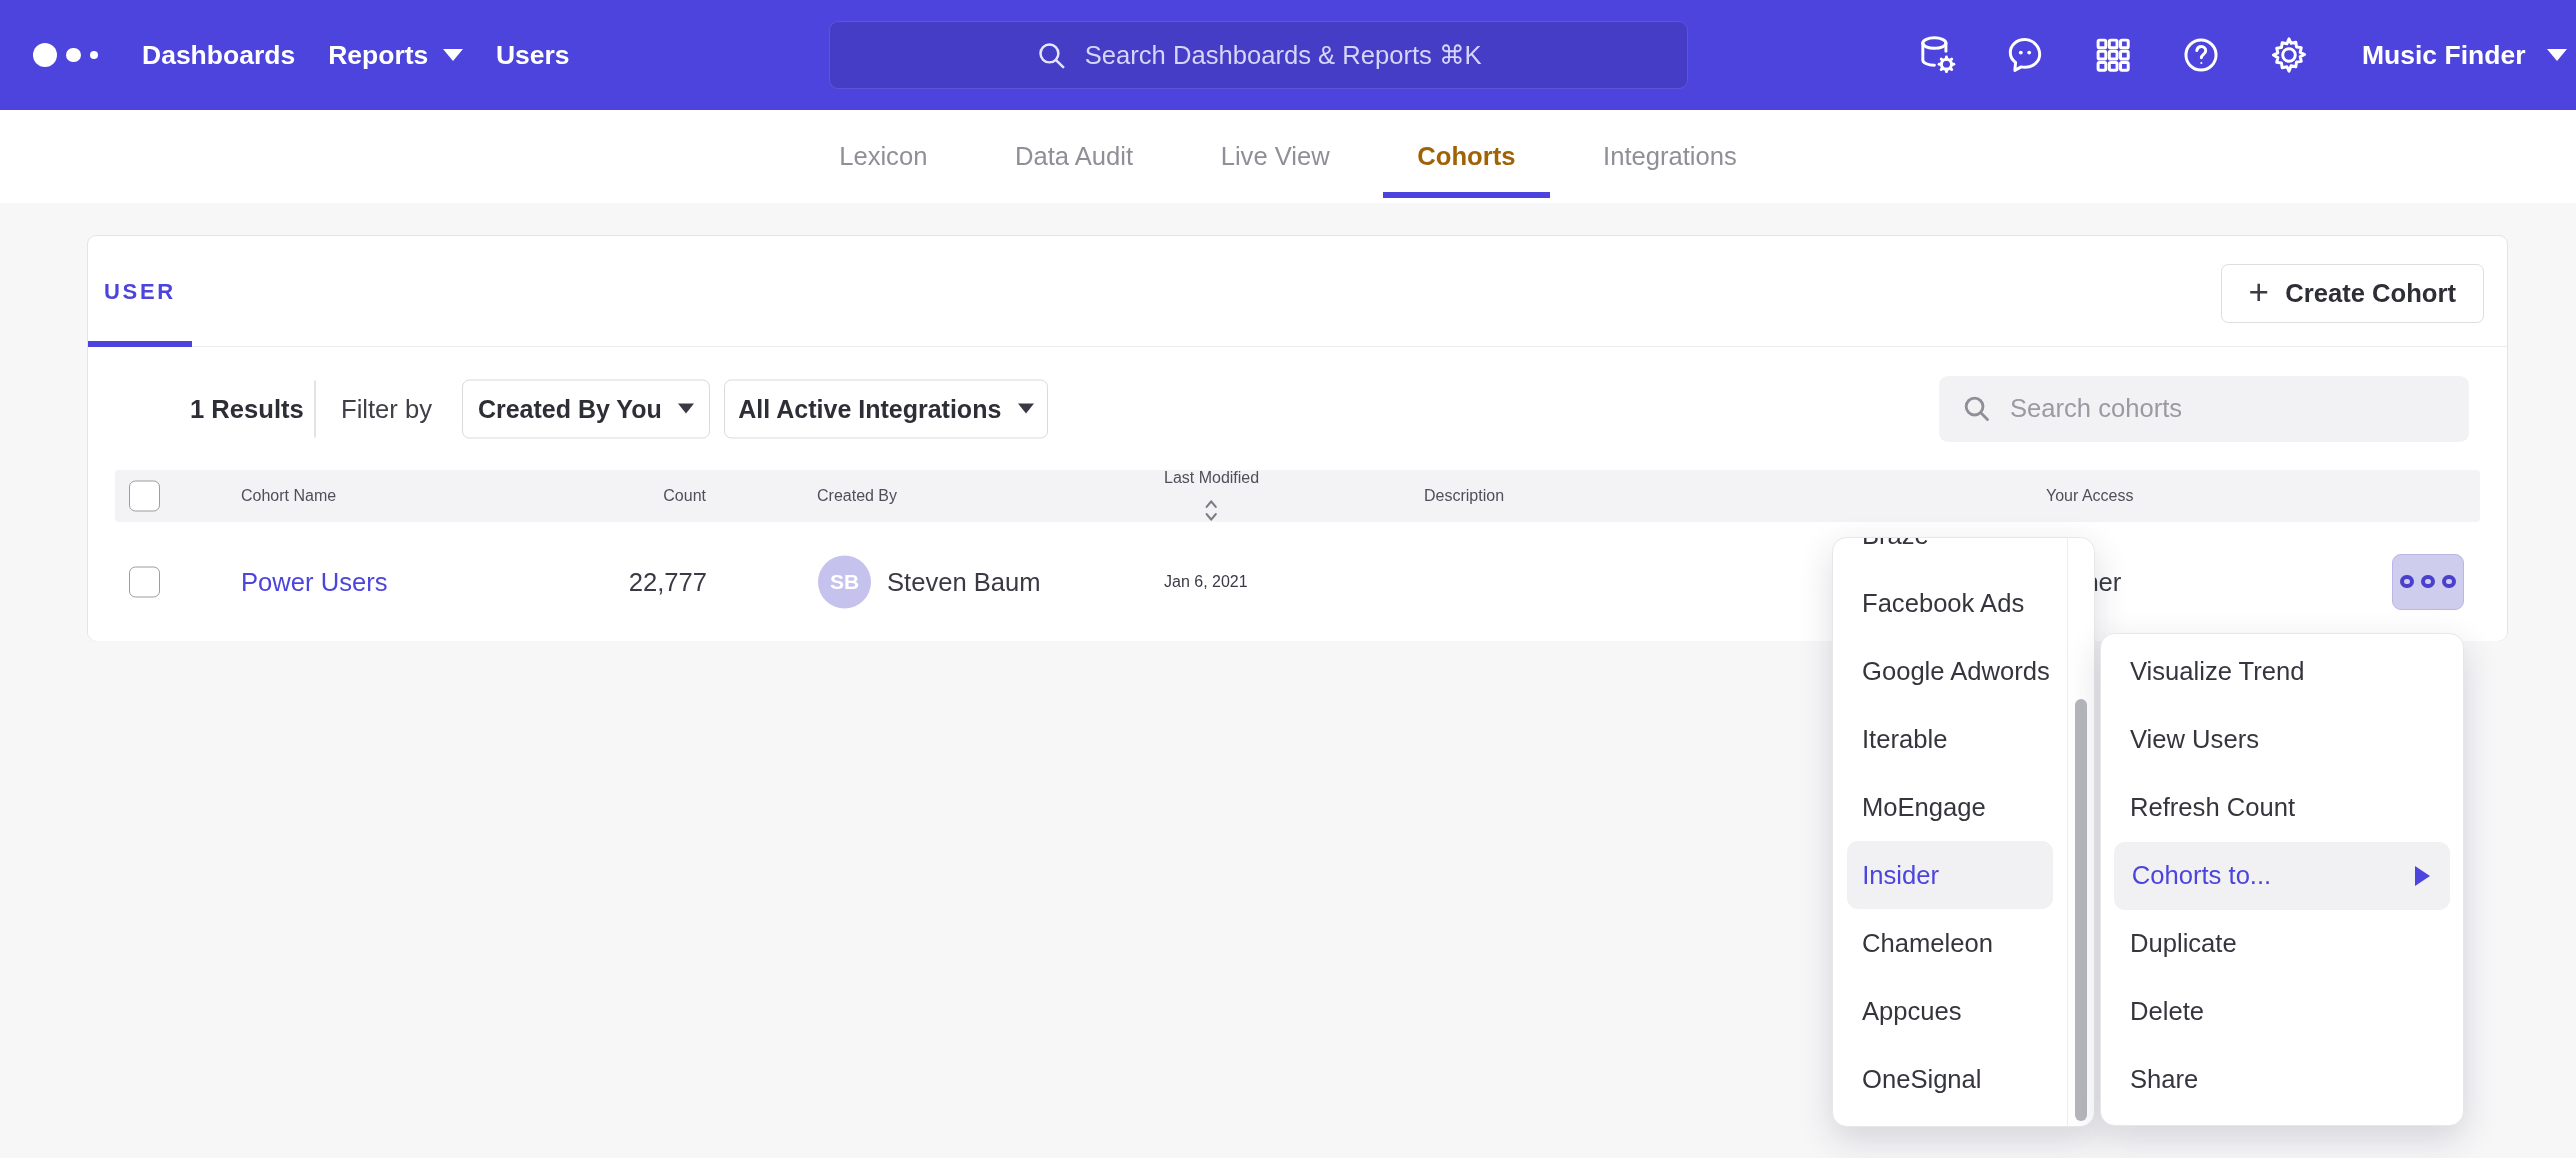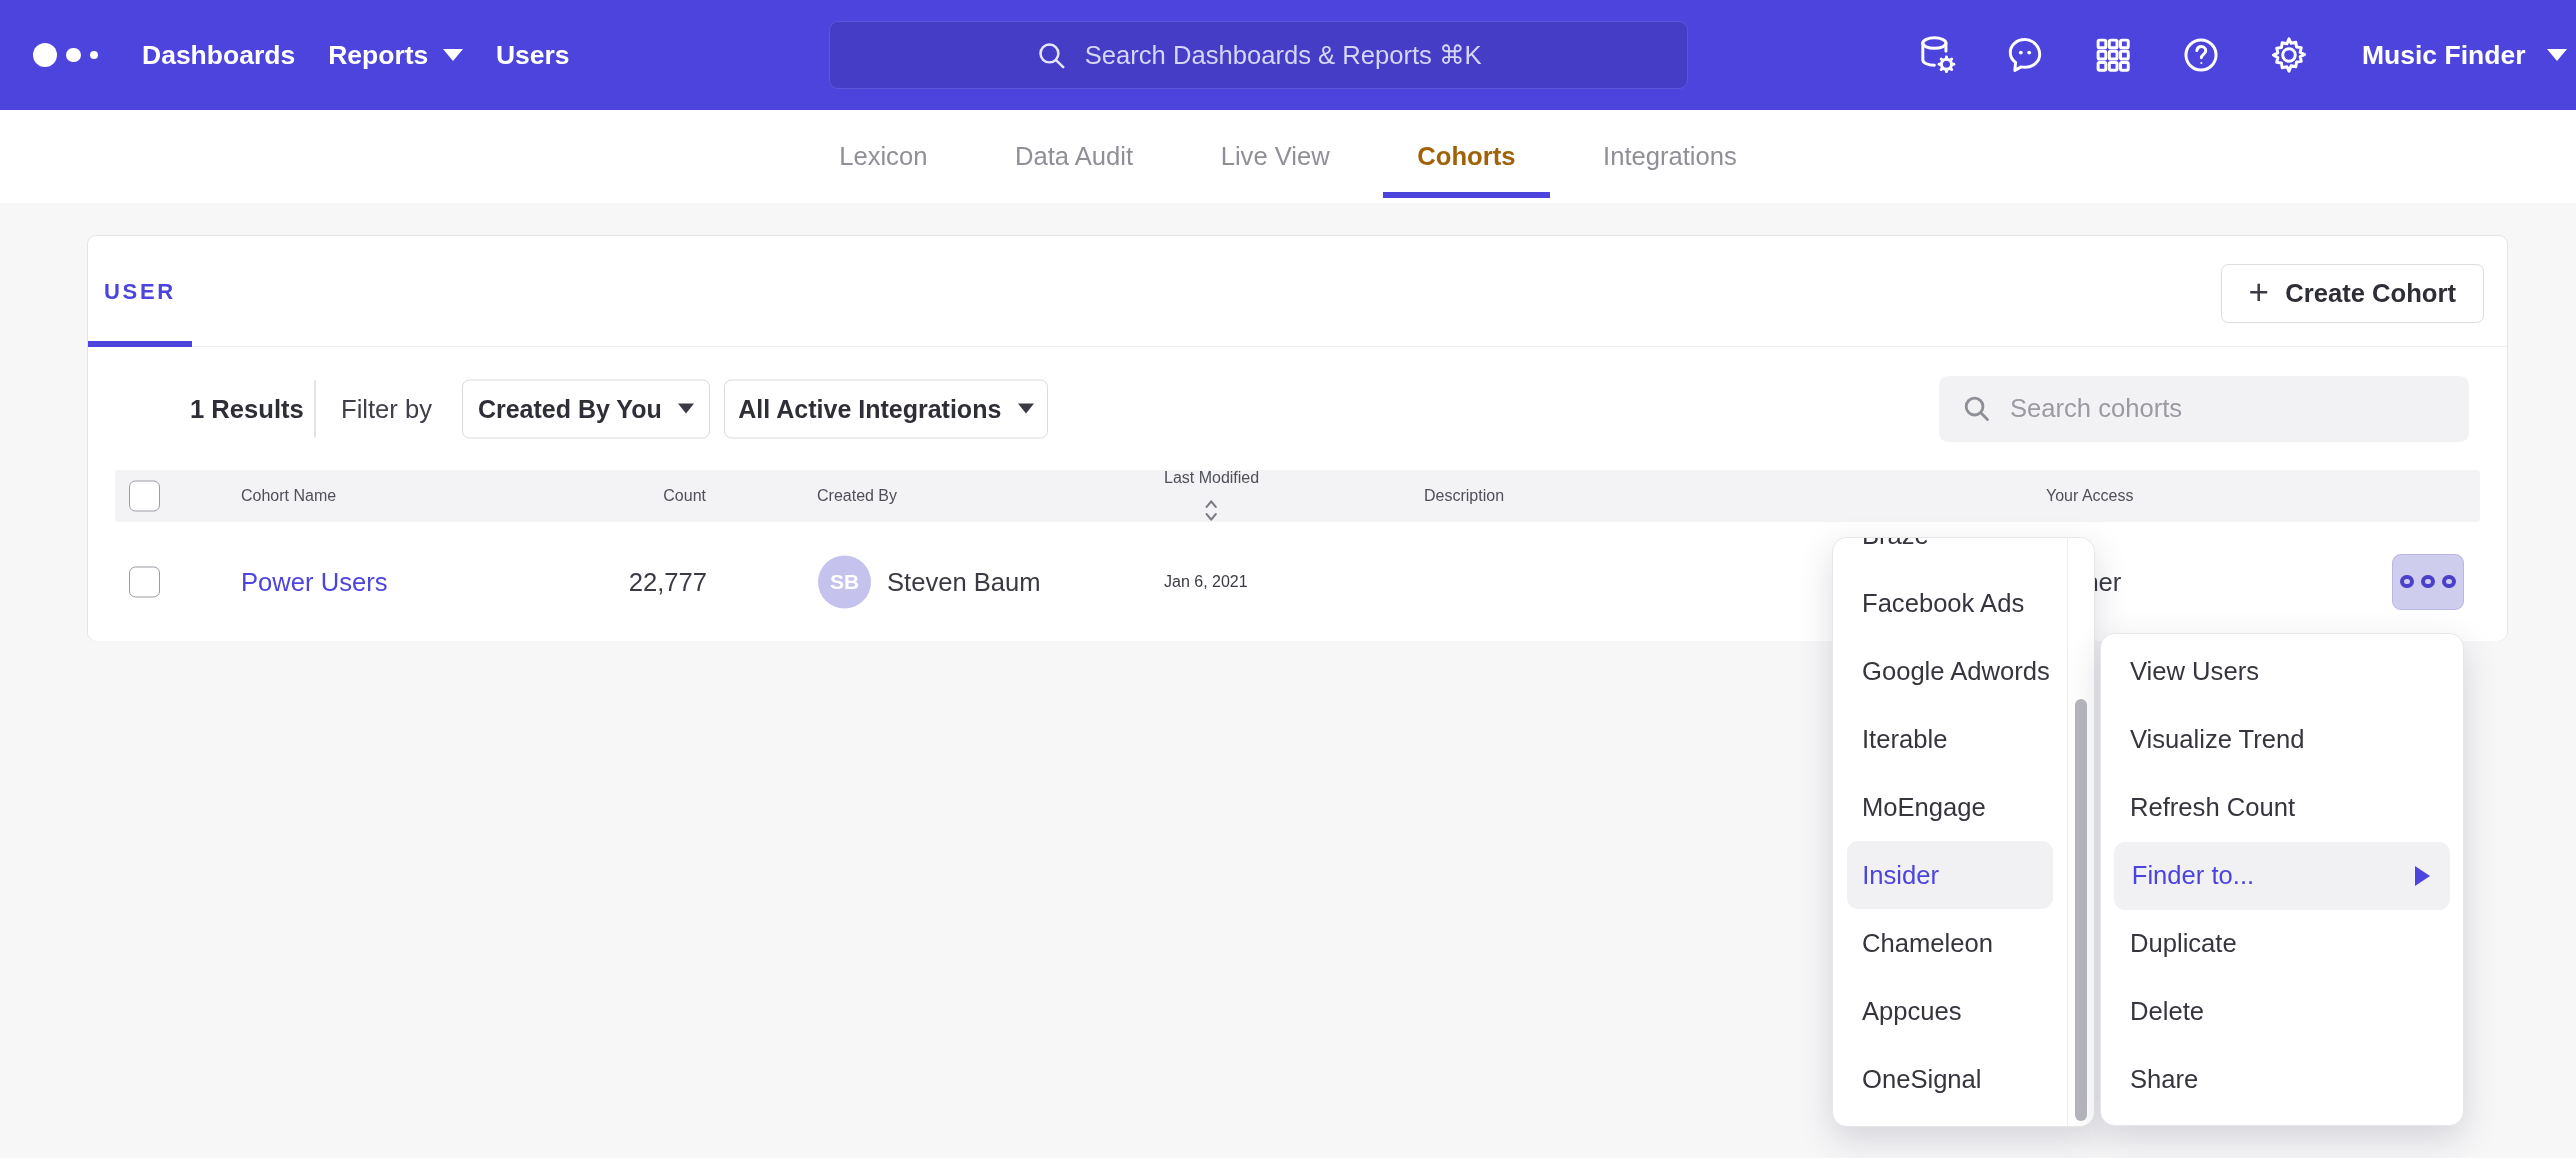--- a/index.html
+++ b/index.html
@@ -320,33 +320,33 @@
         </div>
       </div>
     <div class="export-gutter">
       <div class="scroll-thumb"></div>
     </div>
   </div>
 
   <div class="menu actions-menu">
 
   <div class="menu-item">
+        <span>Visualize Trend</span>
+
+      </div>
+      <div class="menu-item">
         <span>View Users</span>
 
       </div>
       <div class="menu-item">
-        <span>Visualize Trend</span>
-
-      </div>
-      <div class="menu-item">
         <span>Refresh Count</span>
 
       </div>
       <div class="menu-item highlighted has-submenu">
-        <span>Finder to...</span>
+        <span>Cohorts to...</span>
         <span class="submenu-arrow"></span>
       </div>
       <div class="menu-item">
         <span>Duplicate</span>
 
       </div>
       <div class="menu-item">
         <span>Delete</span>
 
       </div>

